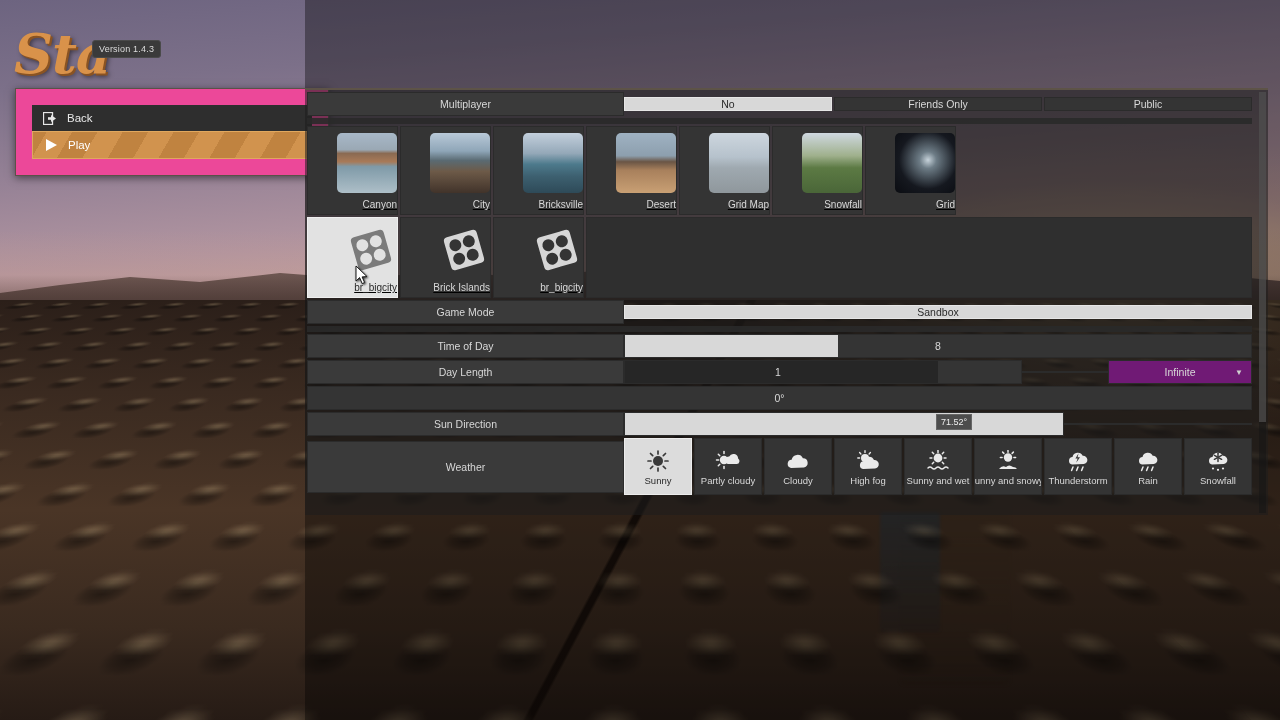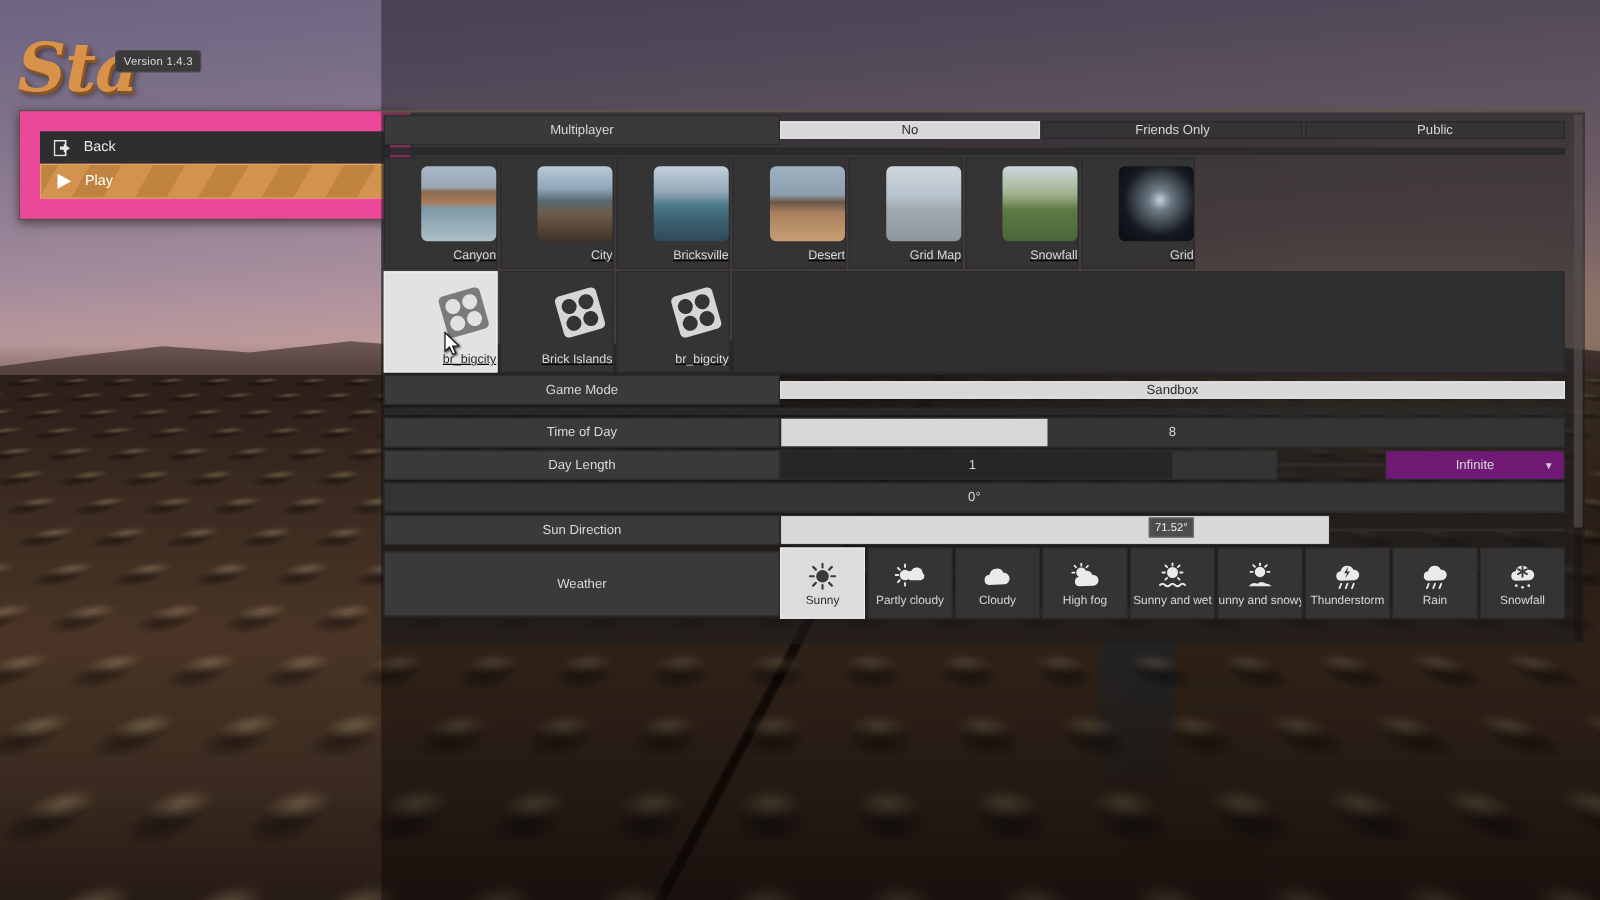--- a/index.html
+++ b/index.html
@@ -276,21 +276,21 @@
       <div class="slider">
         <div class="sfill dark" style="width:0%;"></div>
         <div class="sval">0°</div>
       </div>
     </div>
 
     <div class="row">
       <div class="lbl">Sun Direction</div>
       <div class="slider" style="flex:0 0 438px;background:#d8d8d8;">
         <div class="sfill" style="width:100%;"></div>
-        <div class="tooltip" style="left:294px;">71.52°</div>
+        <div class="tooltip" style="left:311px;">71.52°</div>
       </div>
       <div style="flex:1;background:#343434;border:1px solid #2b2b2b;"></div>
     </div>
 
     <div class="row">
       <div class="lbl" style="height:50px;">
         <span>Weather</span>
       </div>
       <div class="wrow">
 

